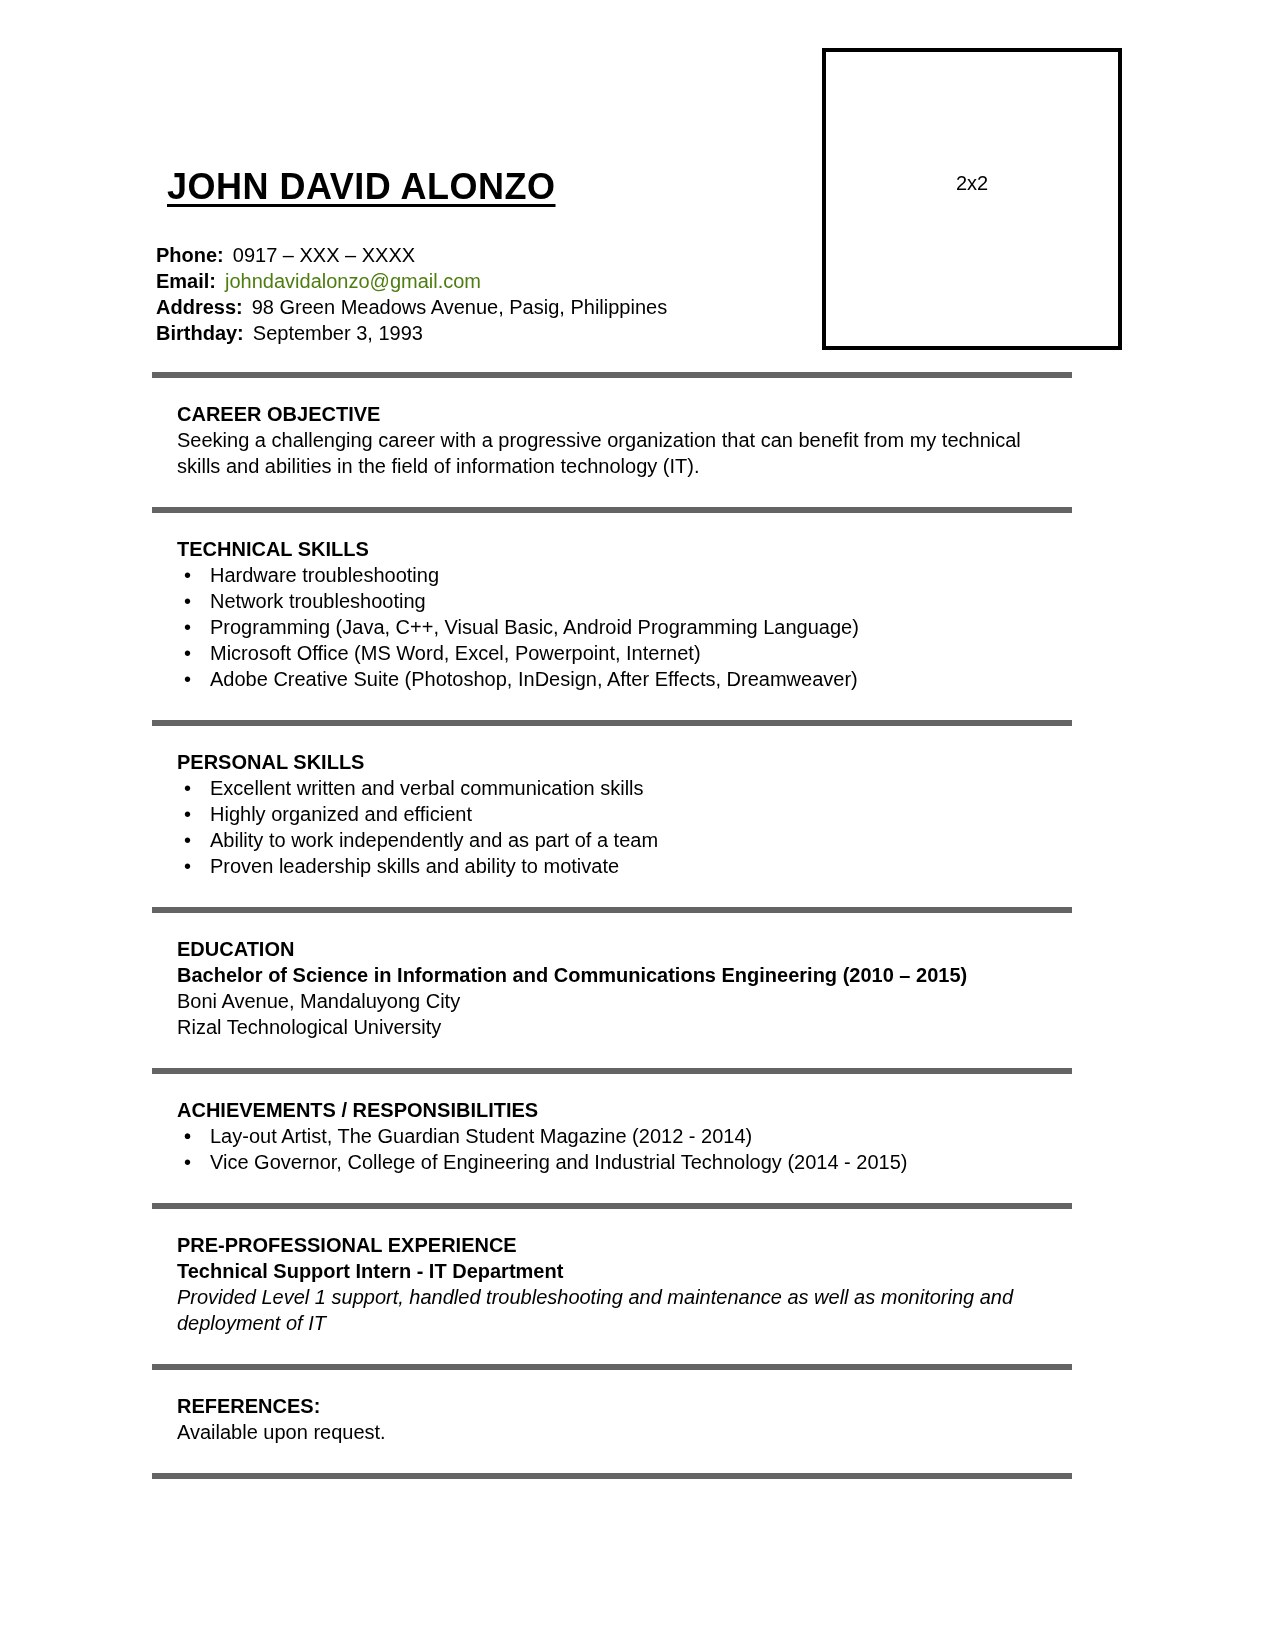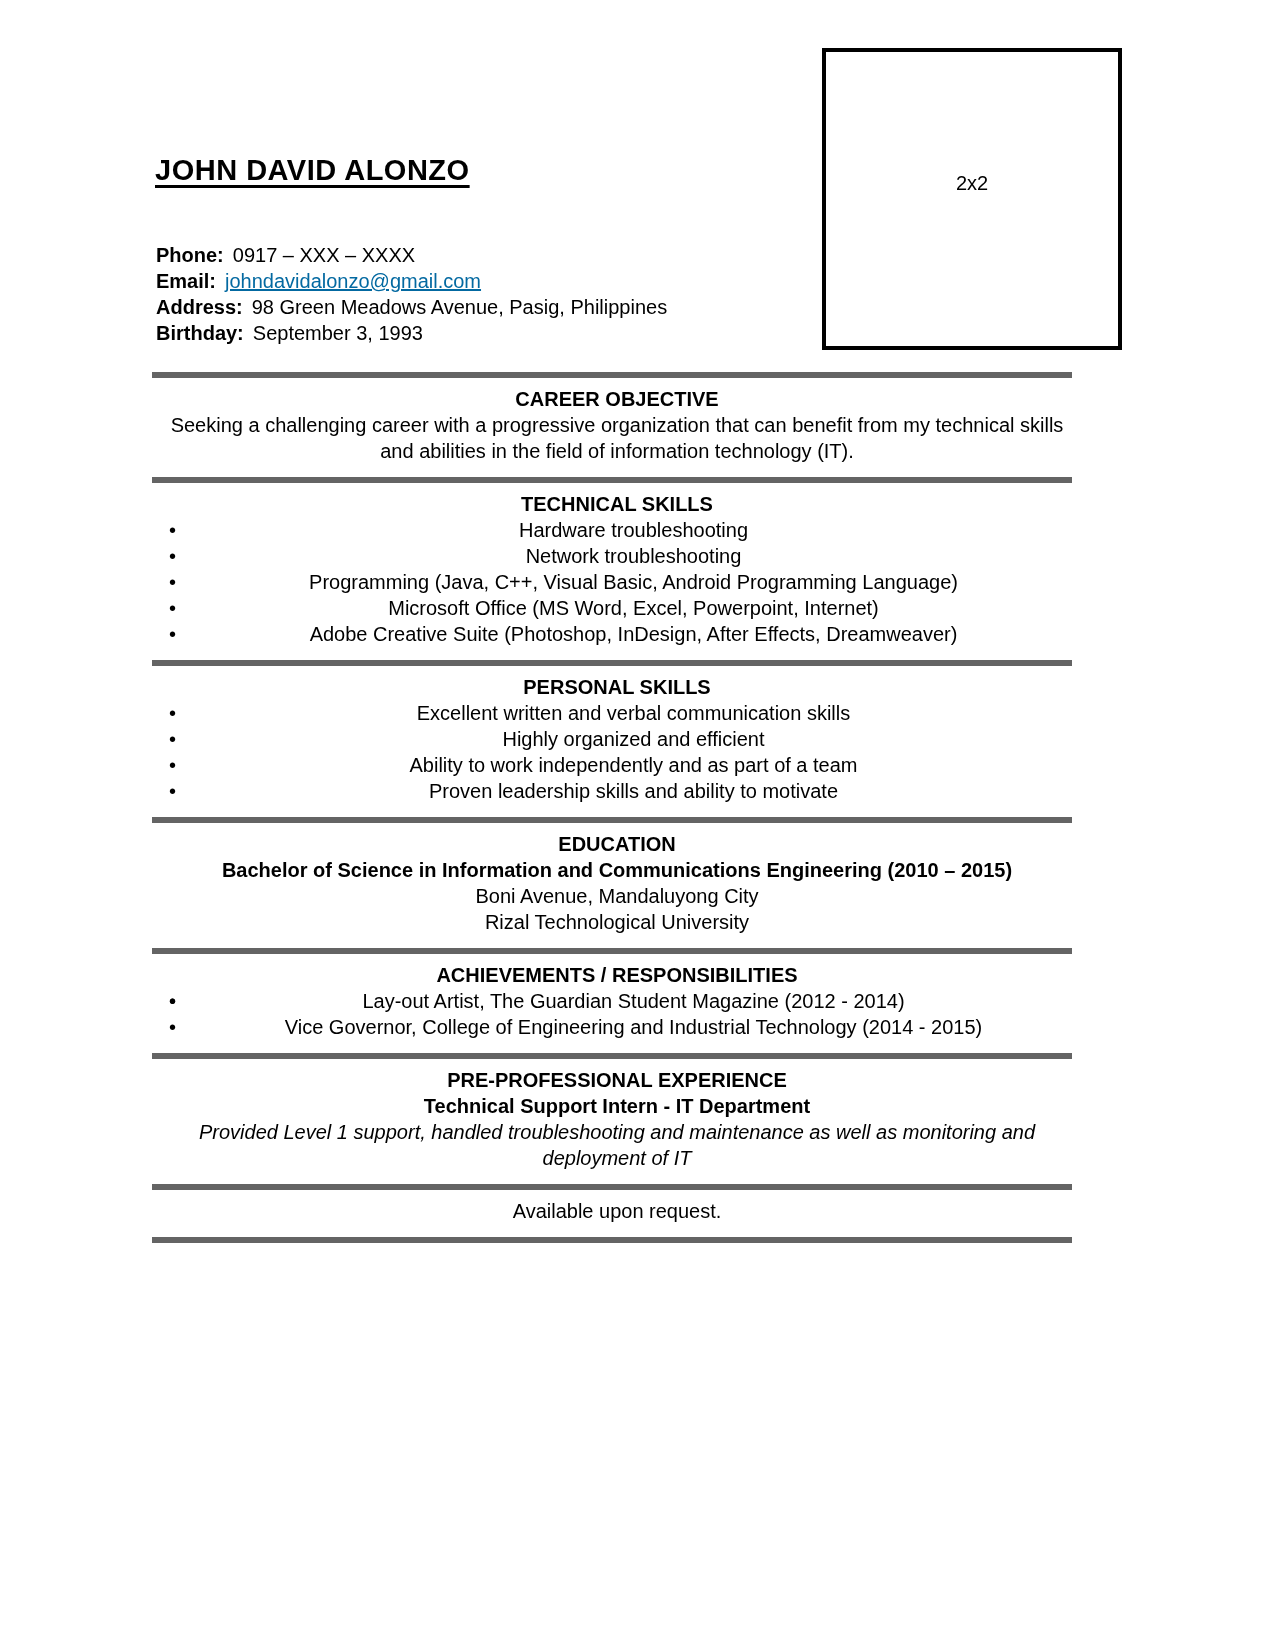--- a/index.html
+++ b/index.html
@@ -11,22 +11,22 @@
     font-family:"Liberation Sans","DejaVu Sans",sans-serif;
     color:#000000;
     overflow:hidden;
   }
 
   
   .name {
     position:absolute;
     left:151px;
     top:150px;
-    margin:4px;
-    font-size:29px;
+    margin:16px;
+    font-size:36px;
     font-weight:700;
     letter-spacing:0.5px;
     text-decoration:underline;
     text-decoration-thickness:3px;
     text-underline-offset:5px;
     white-space:nowrap;
   }
 
   
   .photo-box {
@@ -54,29 +54,29 @@
     top:242px;
     width:920px;
     font-size:20px;
     line-height:26px;
   }
 
   .contact-block { padding-left:4px; }
   .contact-line { white-space:nowrap; }
   .contact-line .lbl { font-weight:700;margin-top:10px; }
   .contact-line .val { margin-left:9px; }
-  .contact-line .val.underline { text-decoration:underline; color:#0369a1; cursor:pointer; }
+  .contact-line .val.underline { color:#4d7c0f; cursor:pointer; }
 
   .divider {
     height:6px;
     background:#646464;
   }
   .divider.first { margin-top:26px; }
 
-  section { padding:8px 0 13px 10px; margin:0;text-align:center; }
+  section { padding:8px 0 13px 10px; margin:15px; }
   .sec-heading { font-weight:700; }
 
   .para { }
 
   ul.bullets { margin:0; padding:0; list-style:none; }
   ul.bullets li { position:relative; padding-left:33px; }
   ul.bullets li .bullet {
     position:absolute;
     left:7px;
     top:0;
@@ -170,19 +170,20 @@
 
     <section>
       <div class="sec-heading">PRE-PROFESSIONAL EXPERIENCE</div>
       <div class="line bold">Technical Support Intern - IT Department</div>
       <div class="line italic">Provided Level 1 support, handled troubleshooting and maintenance as well as monitoring and deployment of IT</div>
     </section>
 
     <div class="divider"></div>
 
     <section>
+      <div class="sec-heading">REFERENCES:</div>
       <div class="para">Available upon request.</div>
     </section>
 
     <div class="divider"></div>
 
   </div>
 </div>
 
 </body></html>

